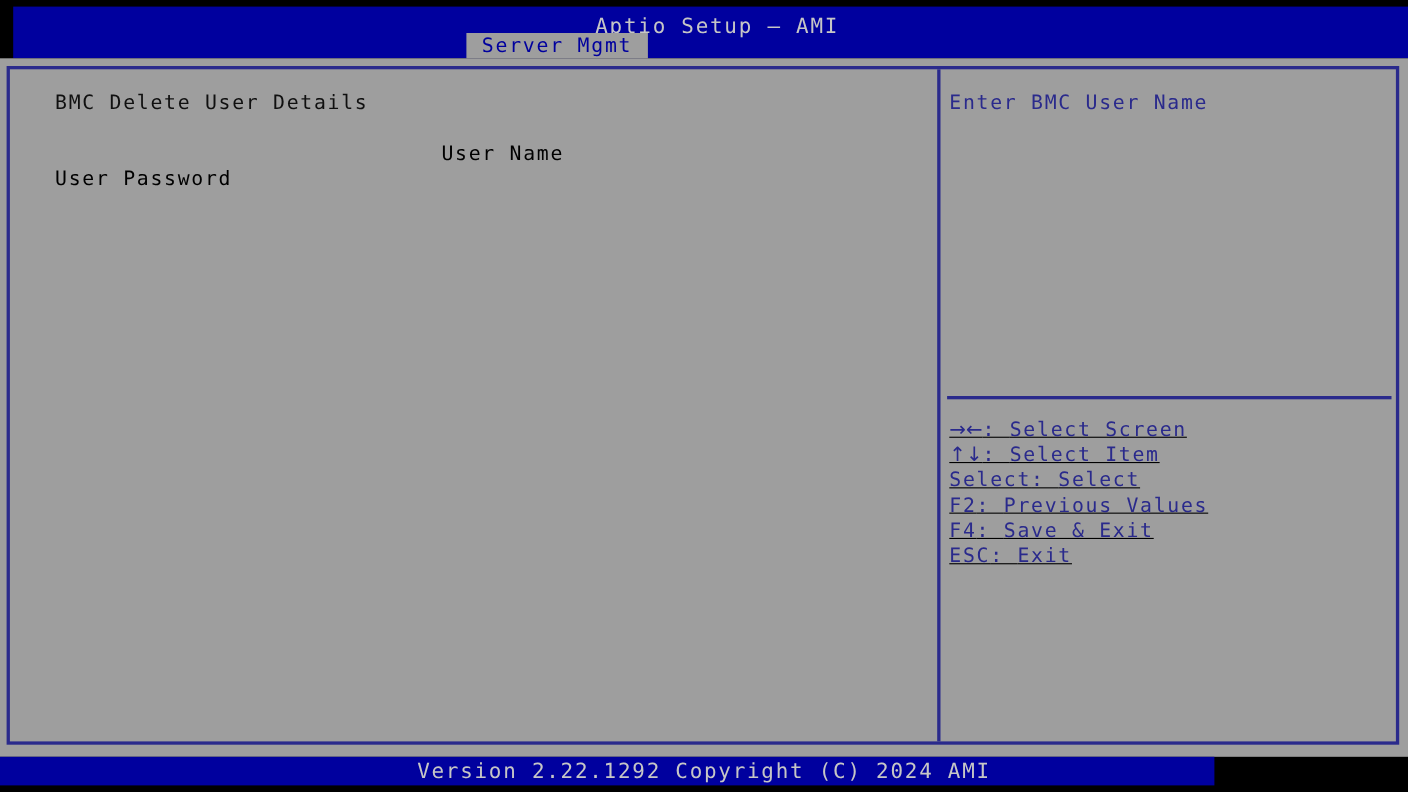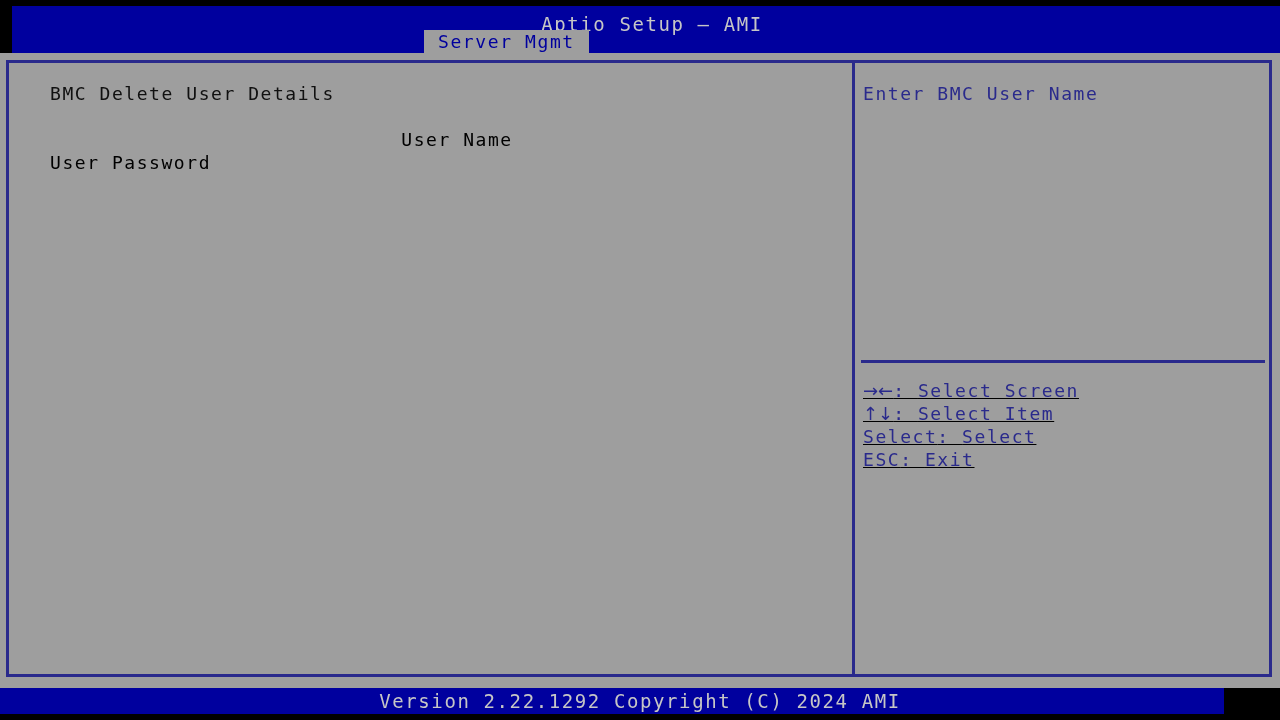--- a/index.html
+++ b/index.html
@@ -169,21 +169,21 @@
   .nav-row .keyglyph {
     font-family: "DejaVu Sans", sans-serif;
     letter-spacing: 0;
   }
 
   
   .footer-band {
     position: absolute;
     left: 0;
     top: 688px;
-    width: 1224px;
+    width: 1104px;
     height: 26px;
     background: #00009e;
   }
   .footer-text {
     position: absolute;
     left: 0;
     top: 2px;
     width: 1280px;
     text-align: center;
     font-size: 19px;
@@ -218,20 +218,22 @@
 
       <div class="right-panel">
         <div class="help-text">Enter BMC User Name</div>
 
         <div class="help-separator"></div>
 
         <div class="nav-list">
           <div class="nav-row"><span class="keyglyph">→←</span><span>: </span><span>Select Screen</span></div>
           <div class="nav-row"><span class="keyglyph">↑↓</span><span>: </span><span>Select Item</span></div>
           <div class="nav-row"><span>Select</span><span>: </span><span>Select</span></div>
+          <div class="nav-row"><span>F2</span><span>: </span><span>Previous Values</span></div>
+          <div class="nav-row"><span>F4</span><span>: </span><span>Save &amp; Exit</span></div>
           <div class="nav-row"><span>ESC</span><span>: </span><span>Exit</span></div>
         </div>
       </div>
 
     </div>
   </div>
 
   <div class="footer-band">
     <div class="footer-text">Version 2.22.1292 Copyright (C) 2024 AMI</div>
   </div>

